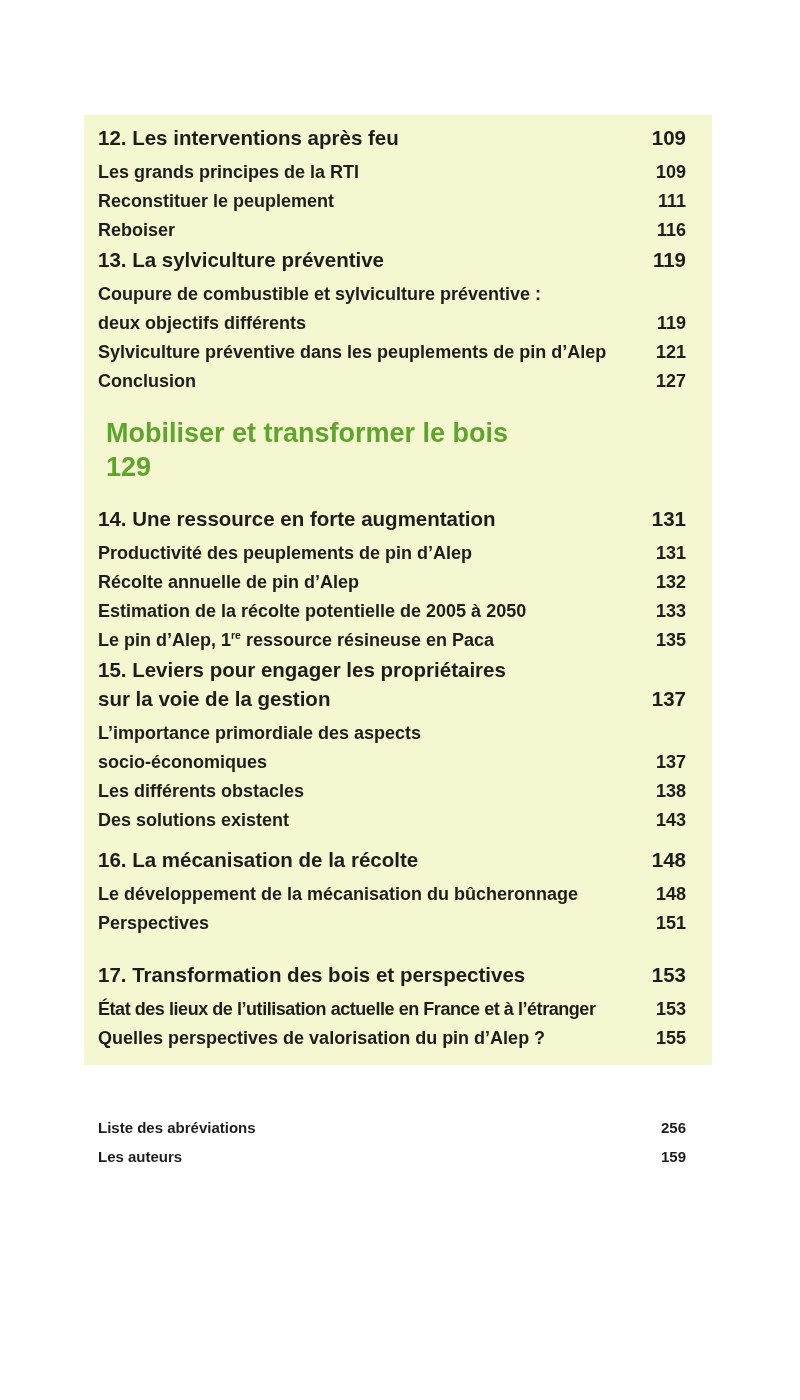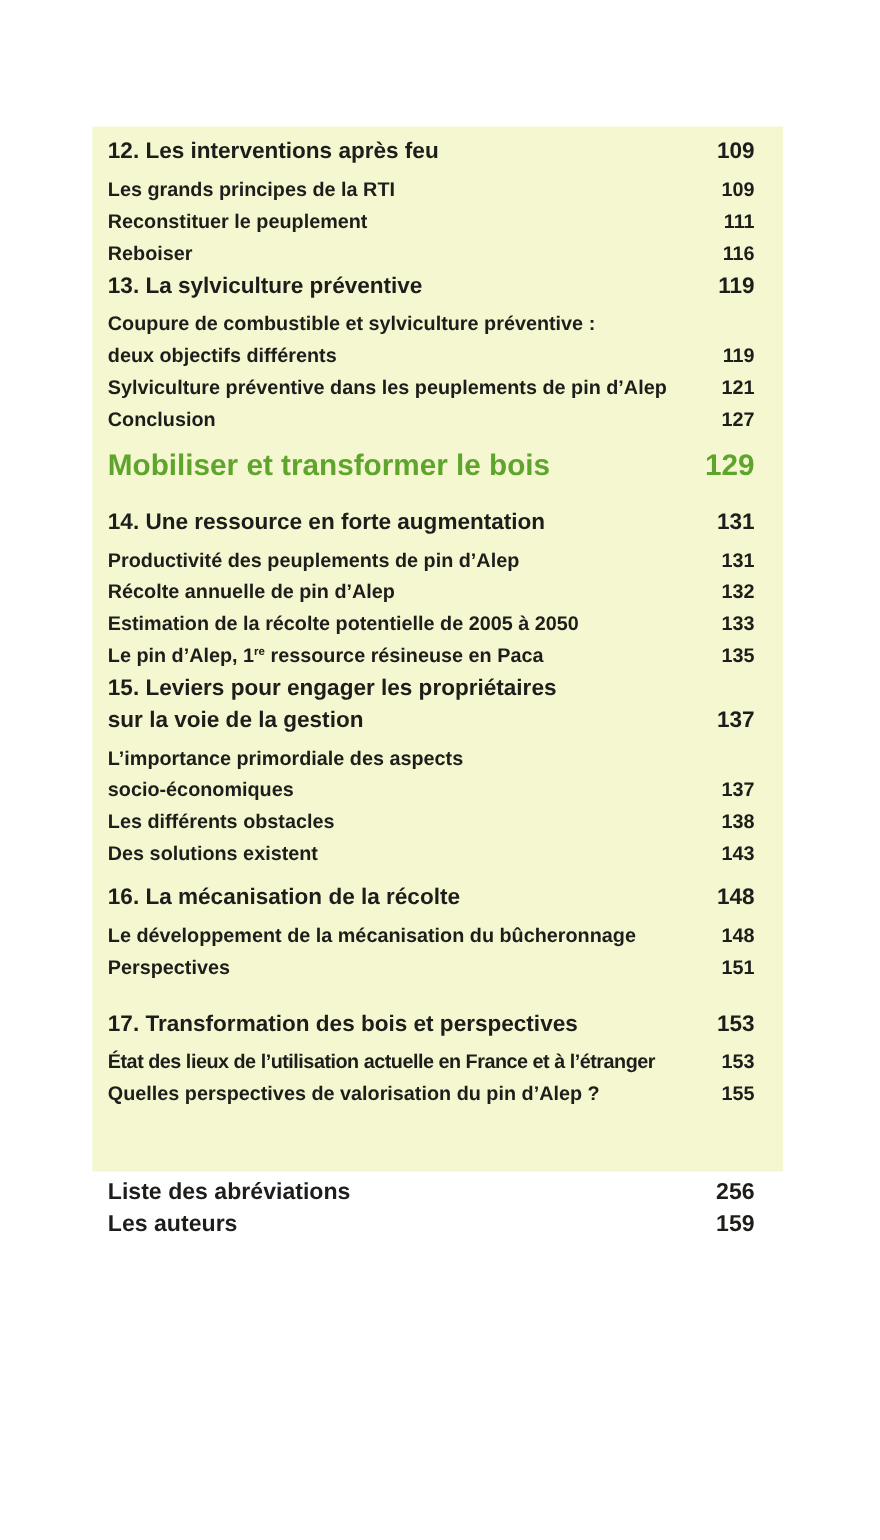--- a/index.html
+++ b/index.html
@@ -46,31 +46,32 @@
   .chapter.c16 { margin-top: 10px; }
   .chapter.c17 { margin-top: 22px; }
   .chapter:first-child { margin-top: 0; }
   .chapter-head {
     font-size: 20.5px;
     font-weight: 700;
     margin-bottom: 6px;
   }
   .chapter-head.two-line .label { line-height: 29px; }
   .part-heading {
-    margin-top: 10px;
+    margin-top: 20px;
     margin-bottom: 20px;
     font-size: 27px;
     font-weight: 700;
     line-height: 34px;
     color: #5fa52d;
+    flex-direction: column;
   }
   .backmatter {
     margin-top: 60px;
     font-weight: 700;
-    font-size: 21px;
+    font-size: 15px;
   }
   sup.ord {
     font-size: 0.58em;
     vertical-align: super;
     line-height: 0;
   }
 </style>
 </head>
 <body>
 

